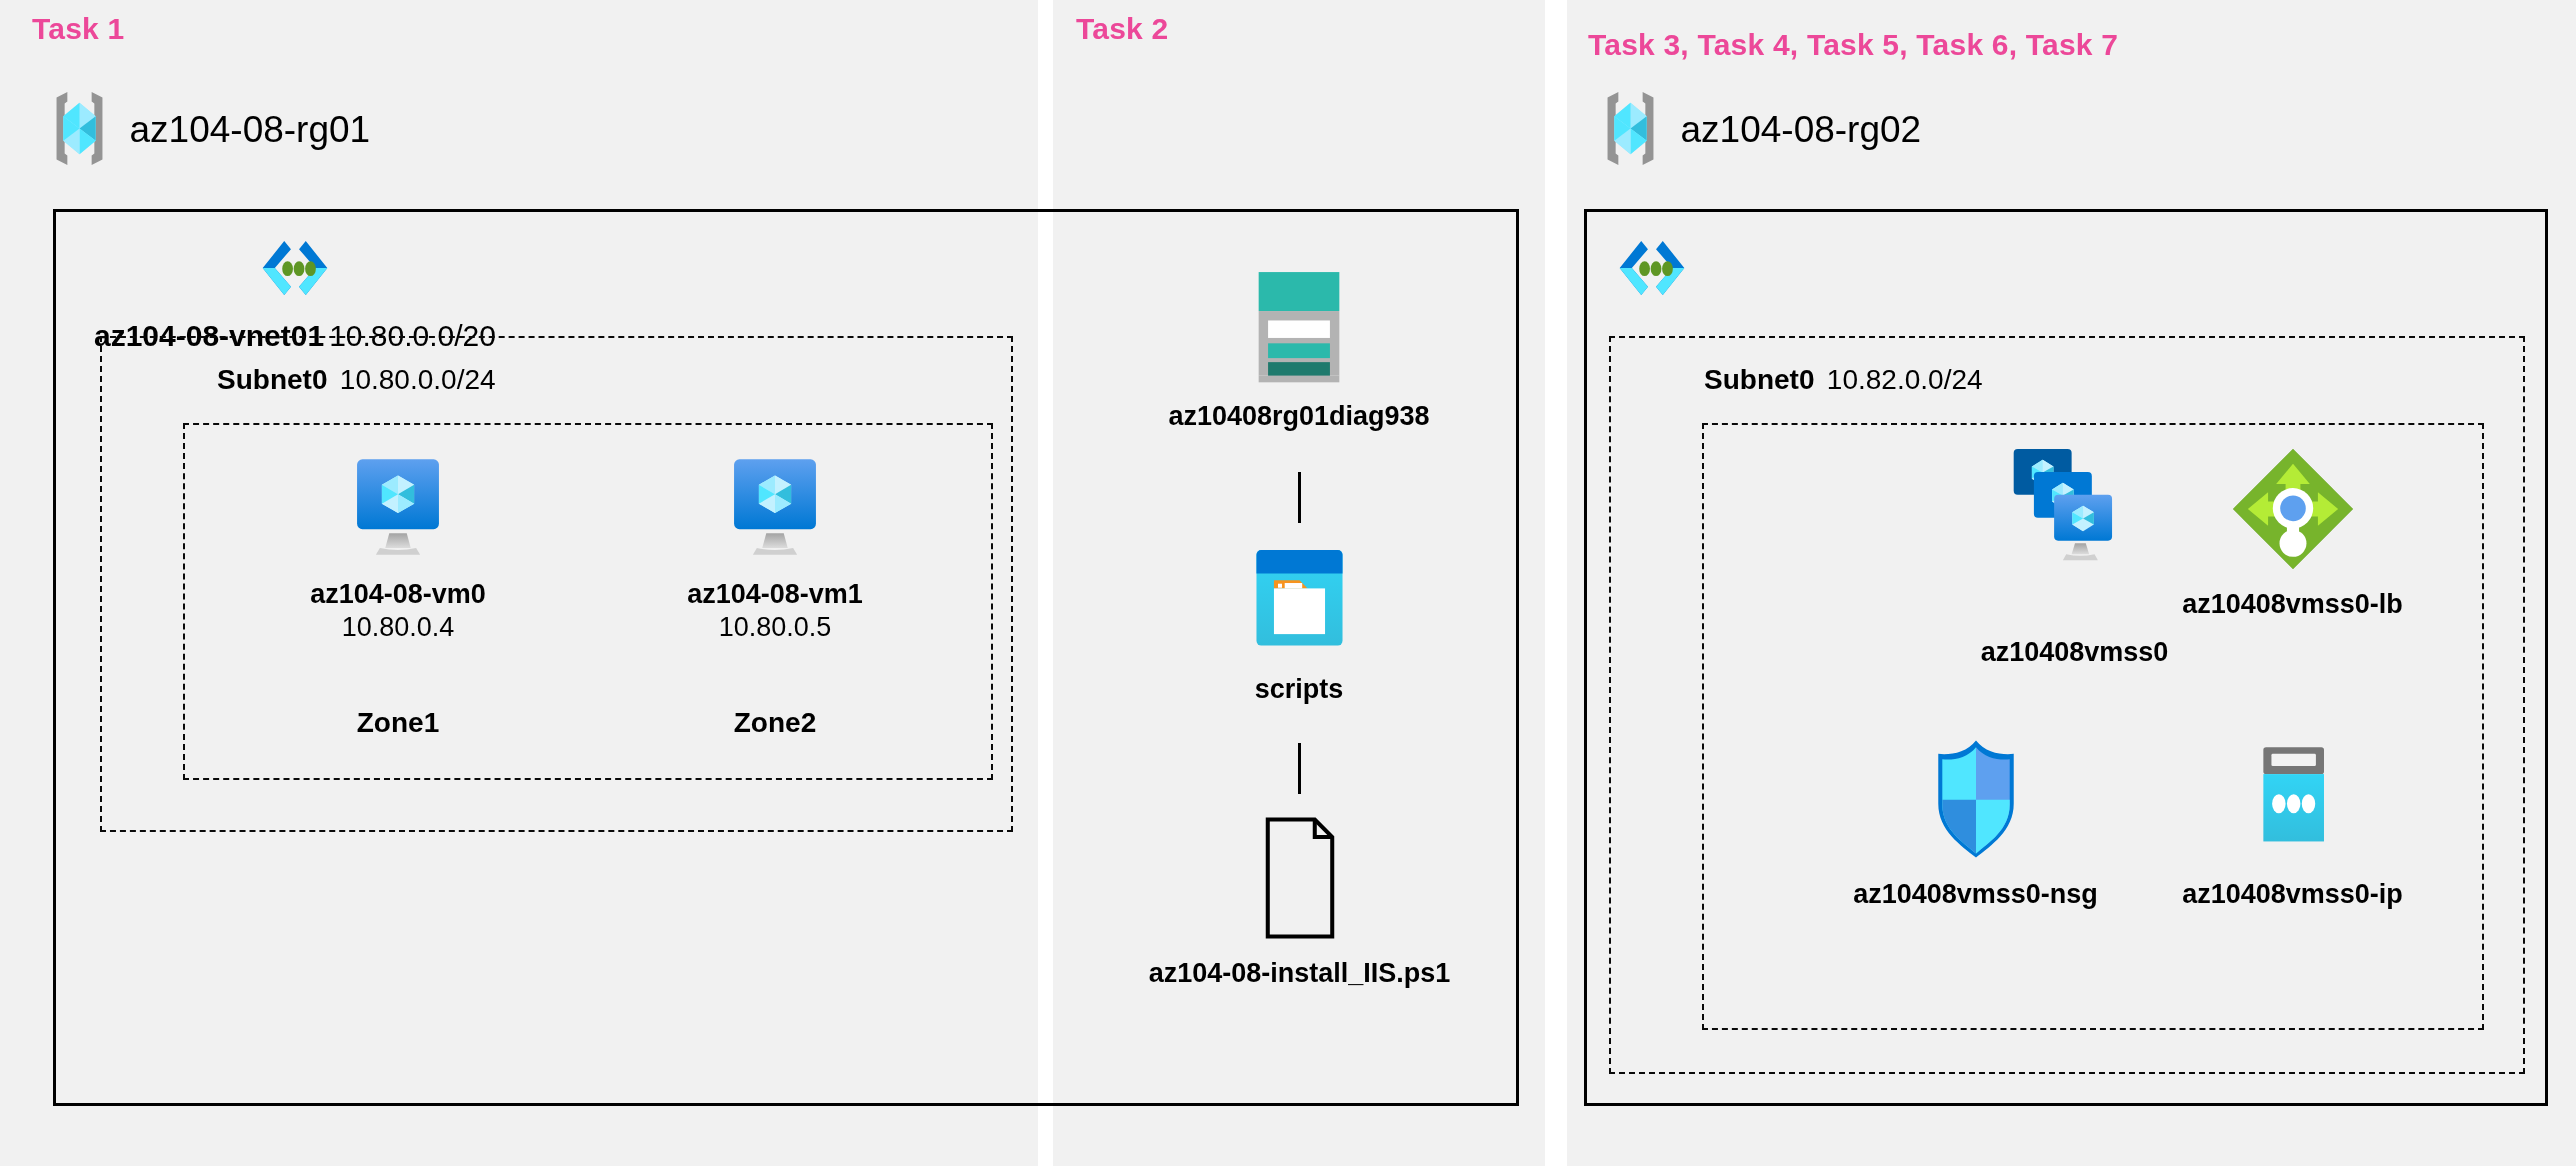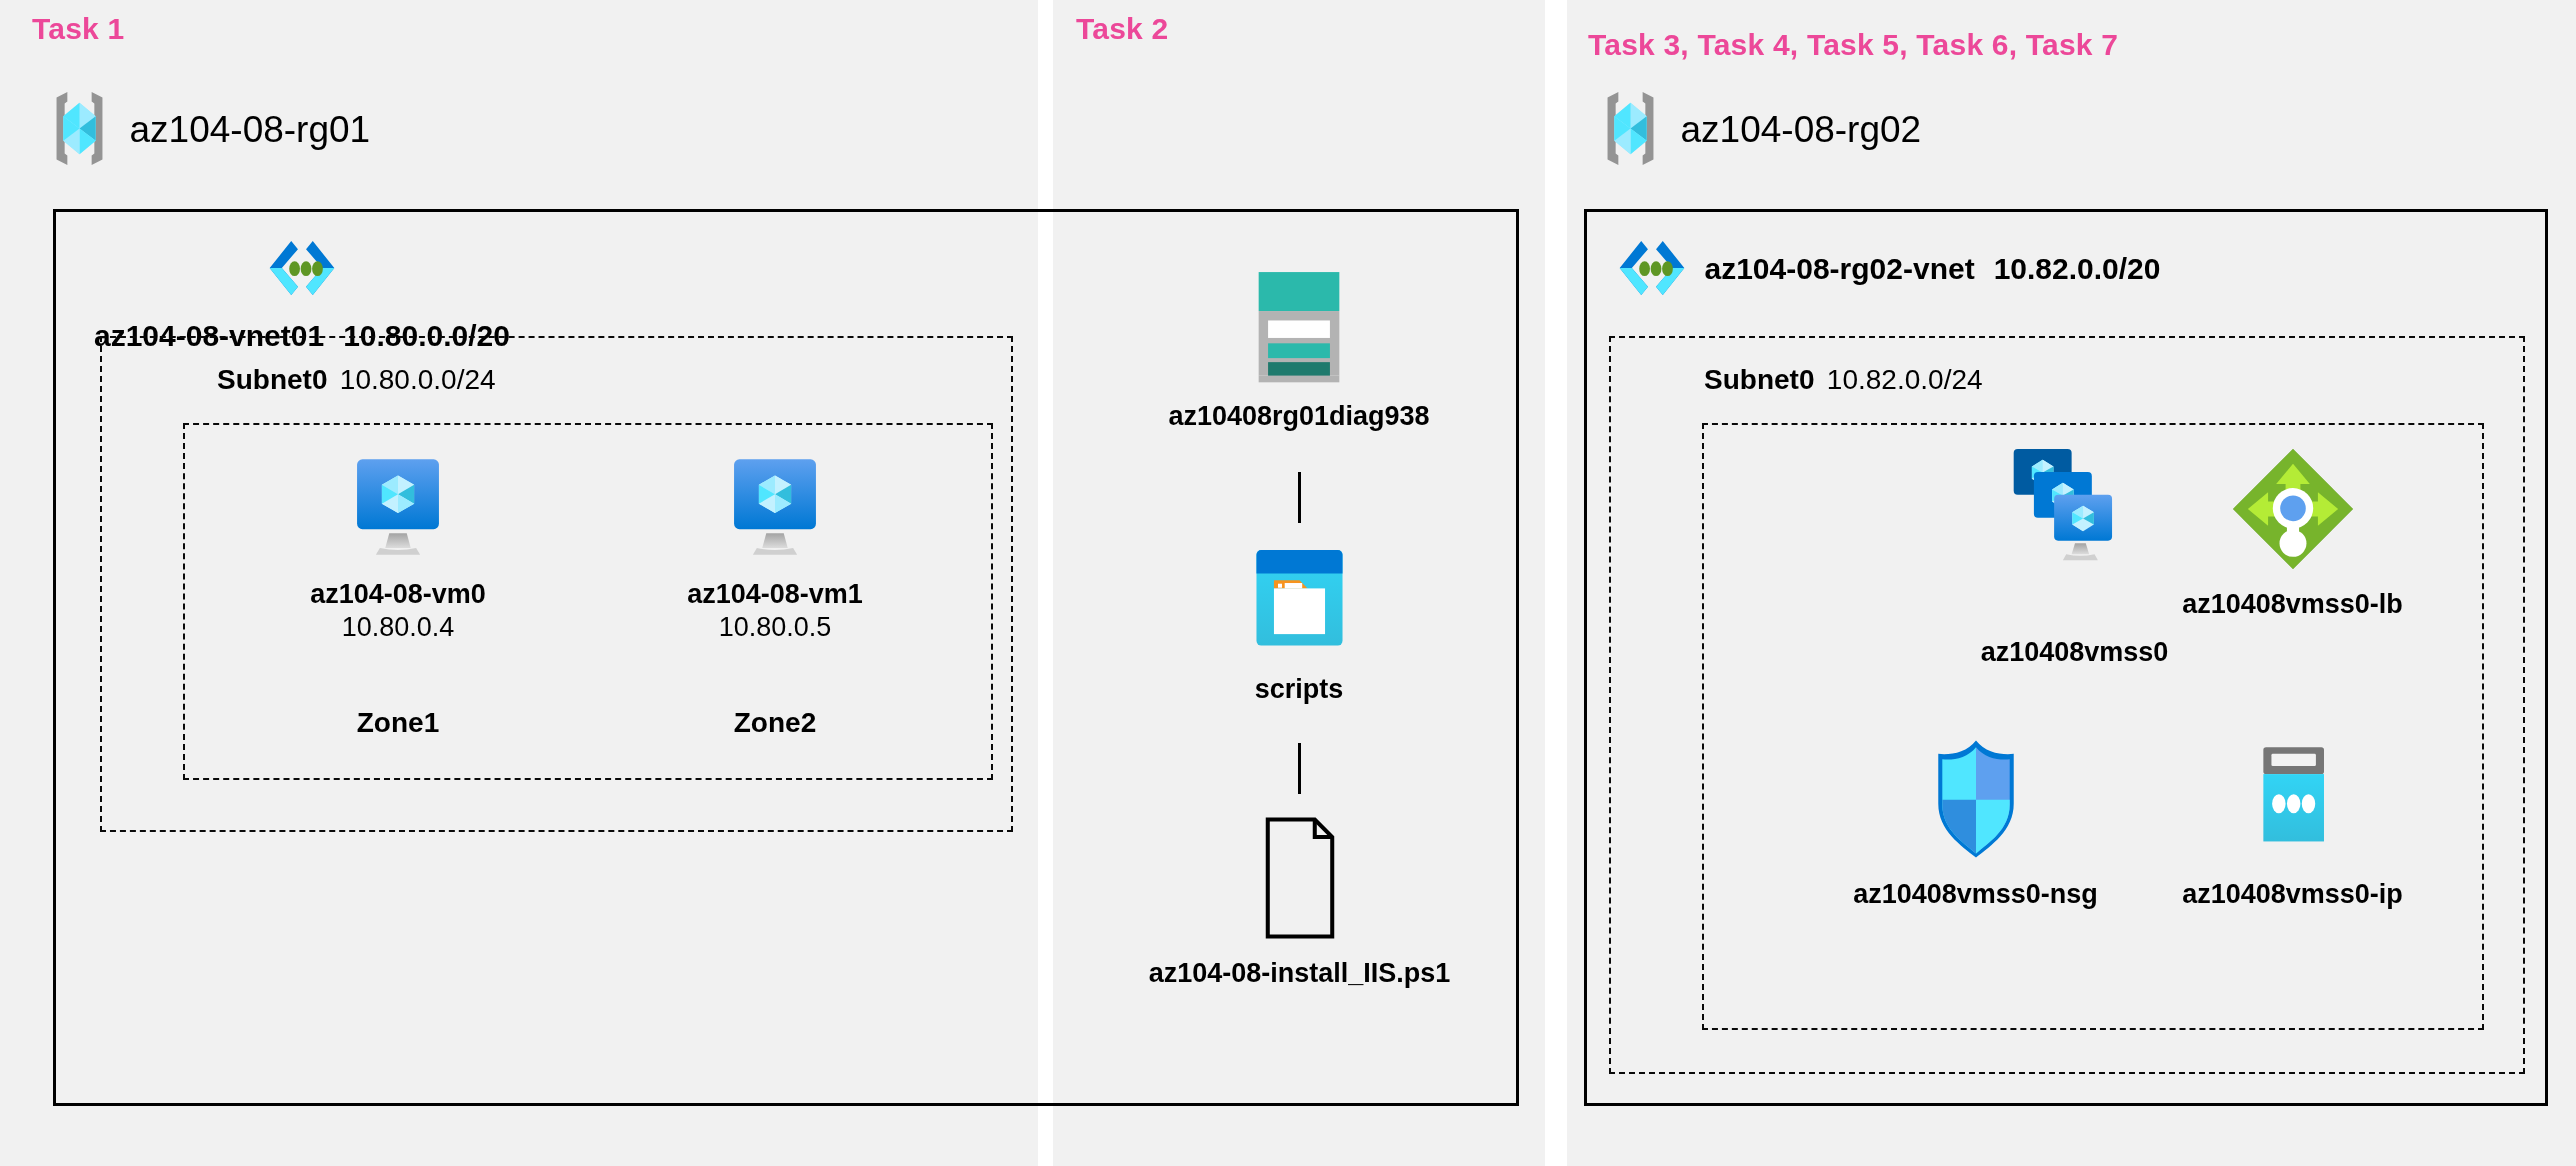--- a/index.html
+++ b/index.html
@@ -10,21 +10,21 @@
   .task-title{position:absolute;color:#ec4899;font-weight:bold;font-size:30px;letter-spacing:0.2px;white-space:nowrap;}
 
   .solid-box{position:absolute;border:3.4px solid #000;background:transparent;box-sizing:border-box;}
   .dashed-box{position:absolute;border:2.7px dashed #0a0a0a;background:transparent;box-sizing:border-box;}
 
   .rg-row{position:absolute;display:flex;align-items:center;gap:17.5px;}
   .rg-label{font-weight:normal;font-size:37px;white-space:nowrap;}
 
   .vnet-row{position:absolute;display:flex;align-items:center;gap:17.5px;}
   .vnet-name{font-weight:bold;font-size:30px;white-space:nowrap;}
-  .vnet-cidr{font-weight:bold;font-size:30px;white-space:nowrap;margin-left:19px;}
+  .vnet-cidr{font-weight:normal;font-size:30px;white-space:nowrap;margin-left:5px;}
 
   .subnet-row{position:absolute;white-space:nowrap;}
   .subnet-name{font-weight:bold;font-size:28px;}
   .subnet-cidr{font-weight:normal;font-size:28px;margin-left:9.4px;}
 
   .node{position:absolute;display:flex;flex-direction:column;align-items:center;}
   .node-icon{display:block;}
   .node-label{font-weight:bold;font-size:27px;white-space:nowrap;margin-top:13.5px;text-align:center;line-height:1.15;}
   .node-sub{font-weight:normal;font-size:27px;white-space:nowrap;text-align:center;margin-top:2.7px;}
   .zone-label{position:absolute;font-weight:bold;font-size:28px;white-space:nowrap;text-align:center;}
@@ -226,24 +226,20 @@
     <svg width="70" height="62" viewBox="0 0 104 92">
       <path d="M36 6 L46 18 L22 46 L46 74 L36 86 L4 46 Z" fill="#0078d4"></path>
       <path d="M22 46 L46 74 L36 86 L4 46 Z" fill="#50e6ff"></path>
       <path d="M68 6 L58 18 L82 46 L58 74 L68 86 L100 46 Z" fill="#0078d4"></path>
       <path d="M82 46 L58 74 L68 86 L100 46 Z" fill="#50e6ff"></path>
       <ellipse cx="41" cy="47" rx="8" ry="11" fill="#5e9624"></ellipse>
       <ellipse cx="58" cy="47" rx="8" ry="11" fill="#5e9624"></ellipse>
       <ellipse cx="75" cy="47" rx="8" ry="11" fill="#5e9624"></ellipse>
     </svg>
   </span>
-  <span style="display:flex;align-items:baseline;">
-    <span class="vnet-name">az104-08-rg02-vnet</span>
-    <span class="vnet-cidr">10.82.0.0/20</span>
-  </span>
 </div>
 
 <div class="dashed-box" style="left:1609px;top:336px;width:916px;height:738px;"></div>
 
 <div class="subnet-row" style="left:1704px;top:364px;">
   <span class="subnet-name">Subnet0</span>
   <span class="subnet-cidr">10.82.0.0/24</span>
 </div>
 
 <div class="dashed-box" style="left:1702px;top:423px;width:782px;height:607px;"></div>

